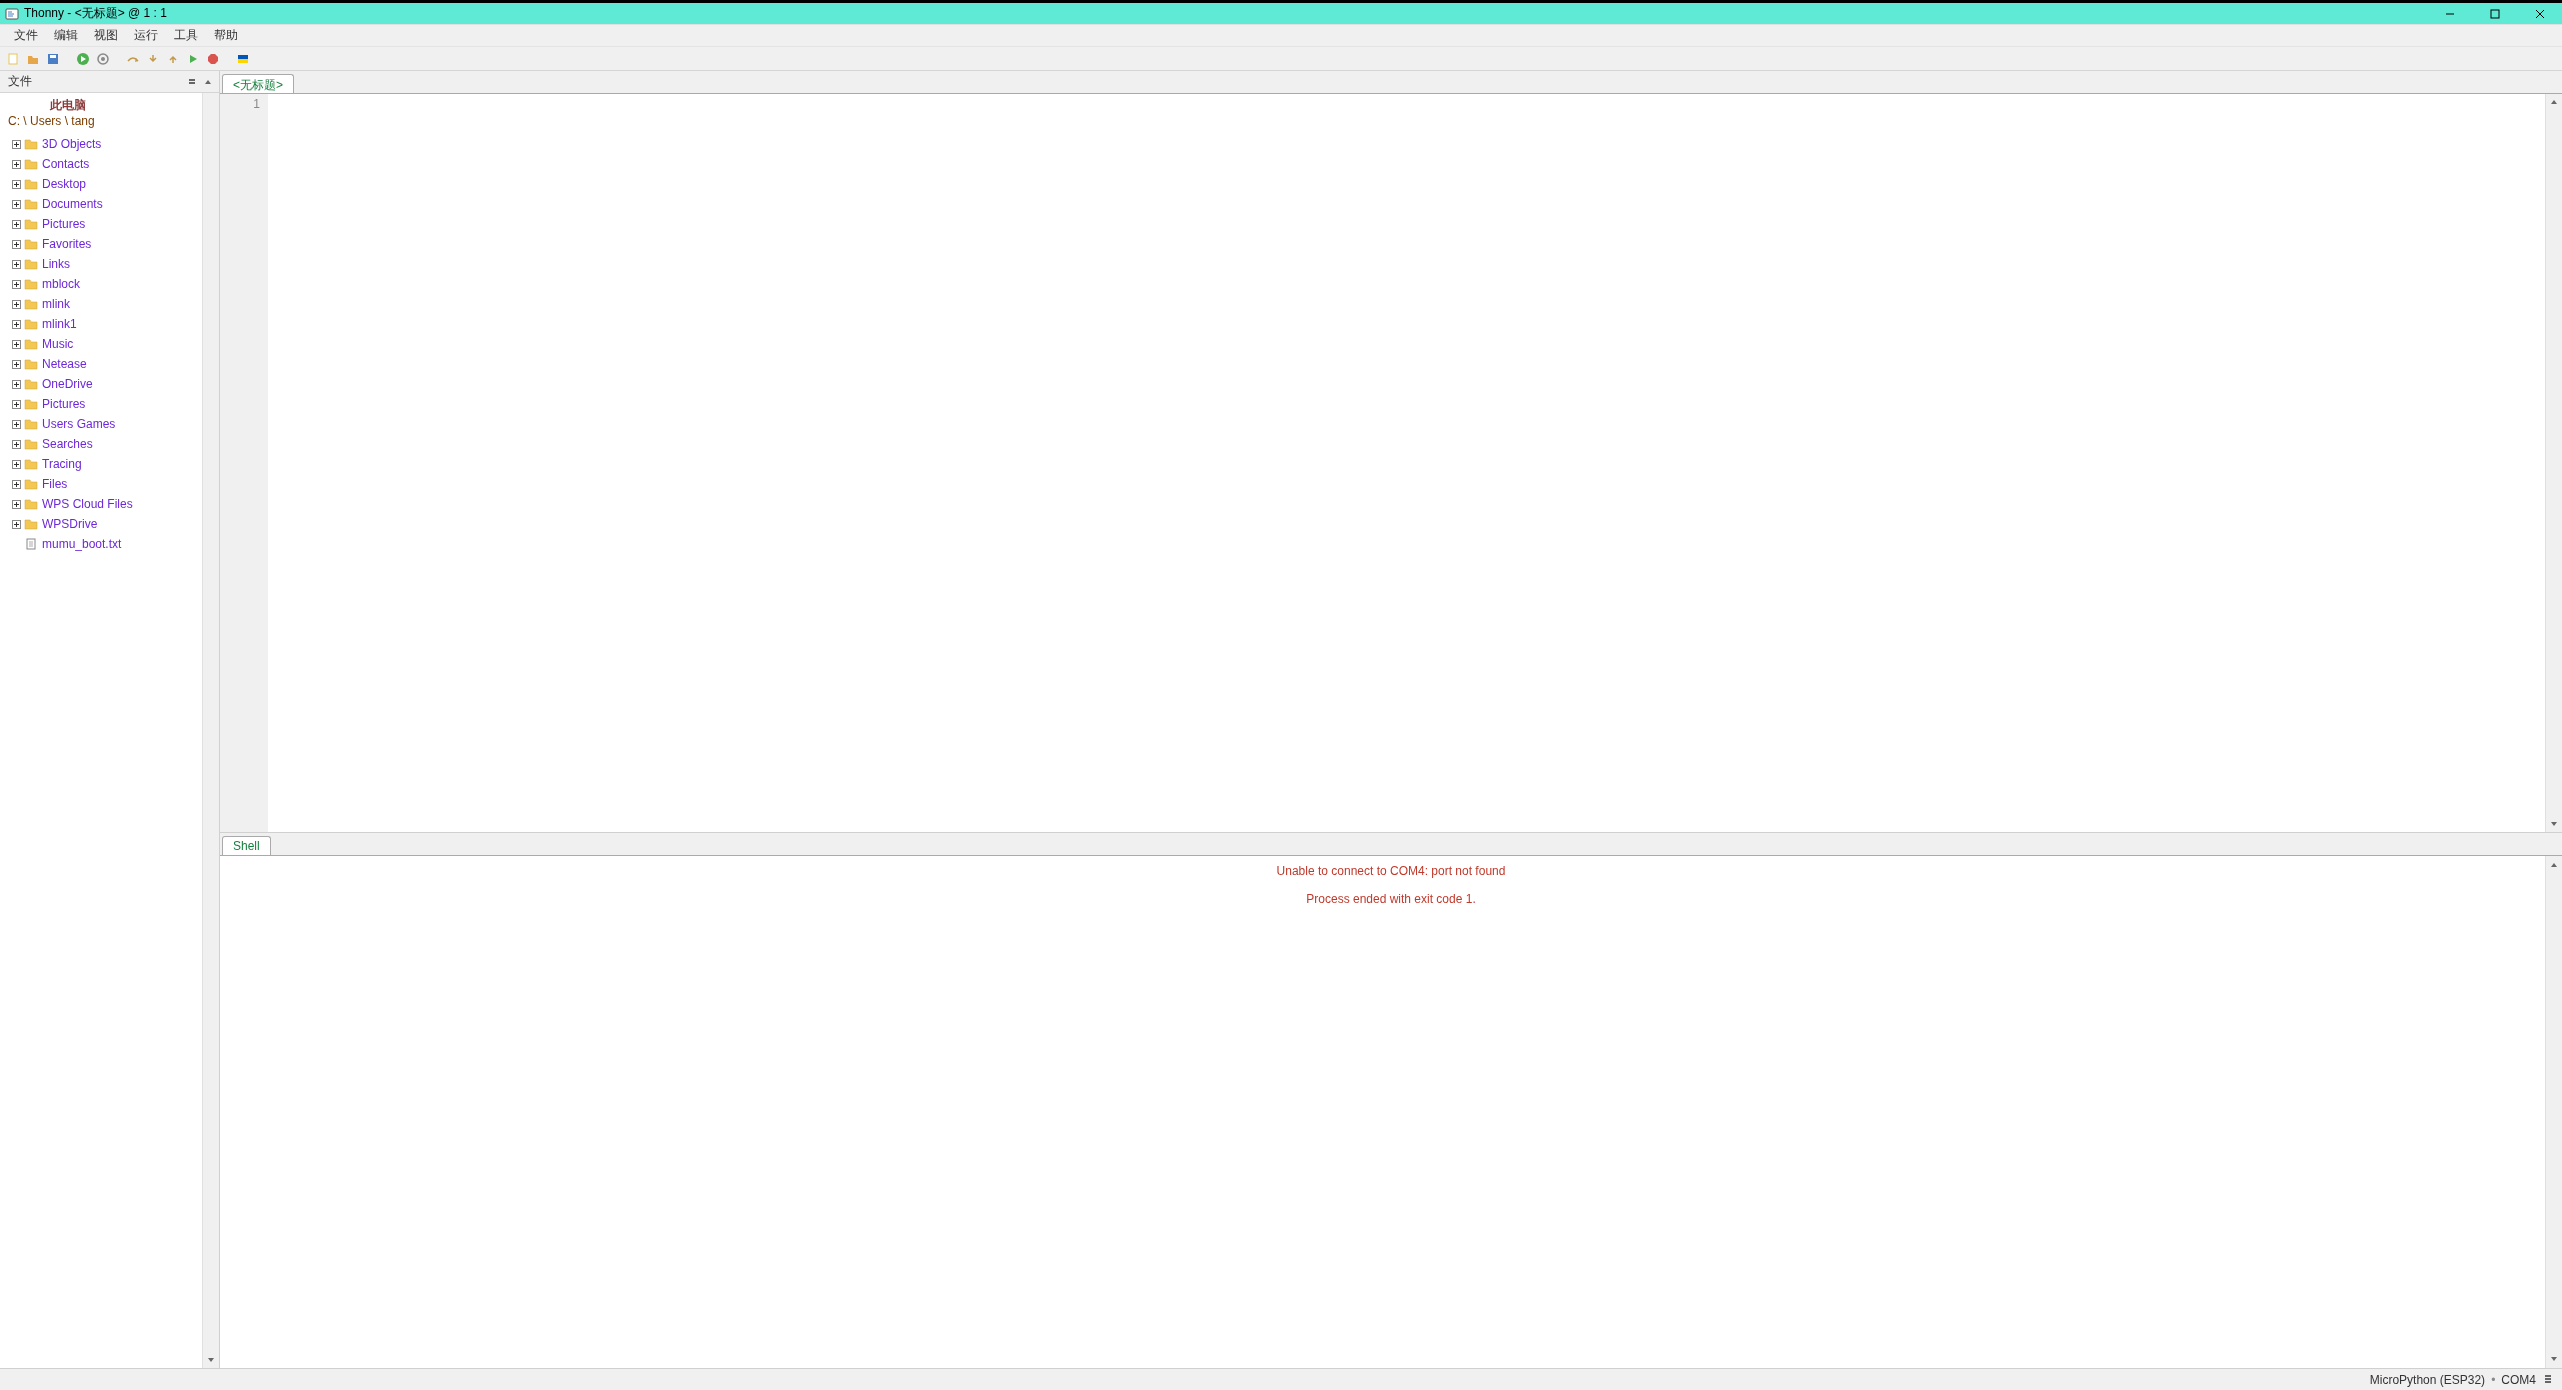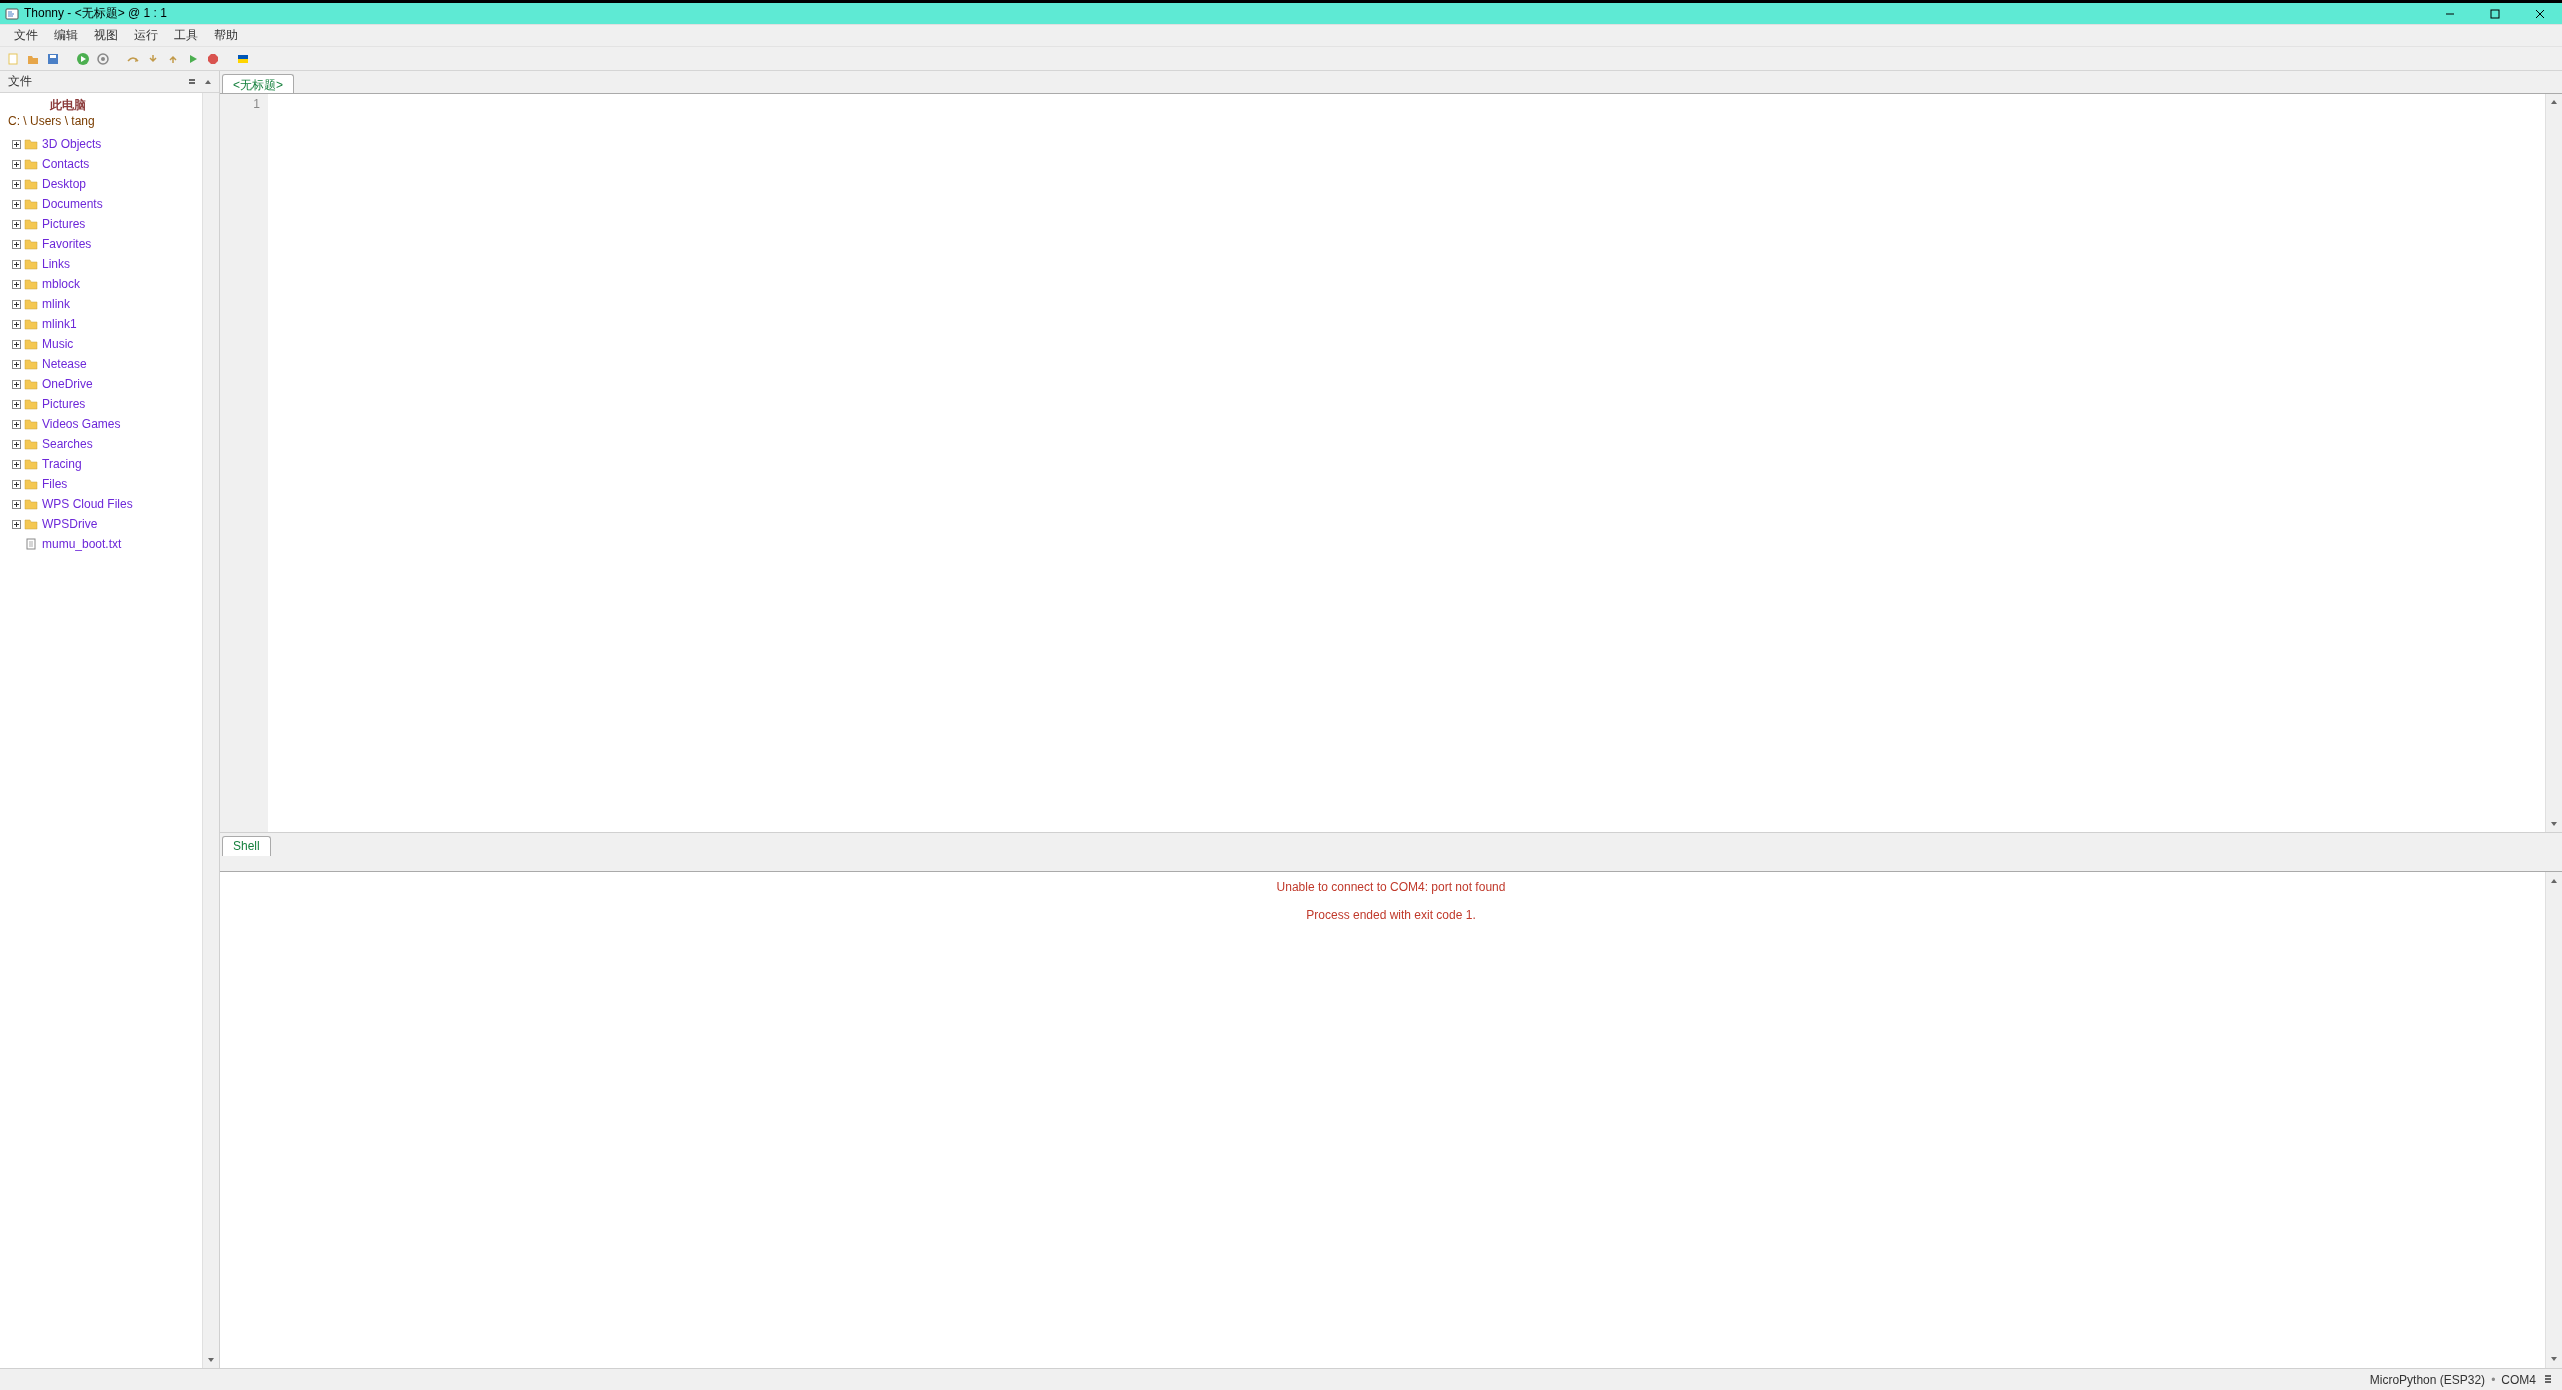--- a/index.html
+++ b/index.html
@@ -663,21 +663,21 @@
                   <rect x="0.5" y="0.5" width="8" height="8" fill="#fff" stroke="#888" stroke-width="1"></rect>
                   <line x1="2" y1="4.5" x2="7" y2="4.5" stroke="#333" stroke-width="1"></line>
                   <line x1="4.5" y1="2" x2="4.5" y2="7" stroke="#333" stroke-width="1"></line>
                 </svg>
               </span>
               <span class="folder-icon">
                 <svg width="14" height="14">
                   <path d="M1 3h5l1 2h6v7H1z" fill="#f4c752" stroke="#caa33f" stroke-width="0.5"></path>
                 </svg>
               </span>
-              <span>Videos Games</span>
+              <span>Users Games</span>
             </div>
             <div class="tree-item">
               <span class="tree-expand">
                 <svg width="9" height="9">
                   <rect x="0.5" y="0.5" width="8" height="8" fill="#fff" stroke="#888" stroke-width="1"></rect>
                   <line x1="2" y1="4.5" x2="7" y2="4.5" stroke="#333" stroke-width="1"></line>
                   <line x1="4.5" y1="2" x2="4.5" y2="7" stroke="#333" stroke-width="1"></line>
                 </svg>
               </span>
               <span class="folder-icon">
@@ -791,21 +791,21 @@
         </div>
         <div style="flex:1"></div>
         <div class="scroll-btn">
           <svg width="8" height="8">
               <path d="M1 2 L4 6 L7 2 Z" fill="#666"></path>
             </svg>
         </div>
       </div>
     </div>
 
-    <div class="shell-panel" style="flex-basis:42%; display:flex;gap:16px;">
+    <div class="shell-panel" style="flex-basis:42%; display:flex;">
       <div class="shell-tabs">
         <div class="editor-tab active">
           <span>Shell</span>
         </div>
       </div>
       <div class="shell-body">
         <div class="shell-text" id="shell-output">Unable to connect to COM4: port not found
 
 Process ended with exit code 1.</div>
         <div class="v-scroll-track" style="position:absolute;right:0;top:0;bottom:0;">

